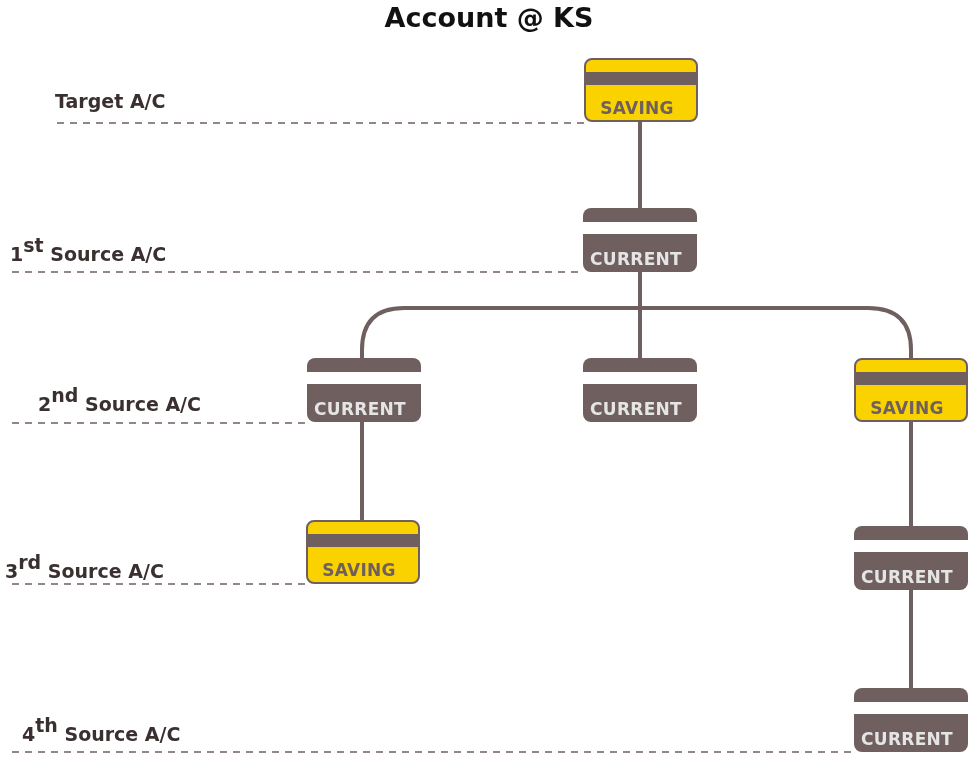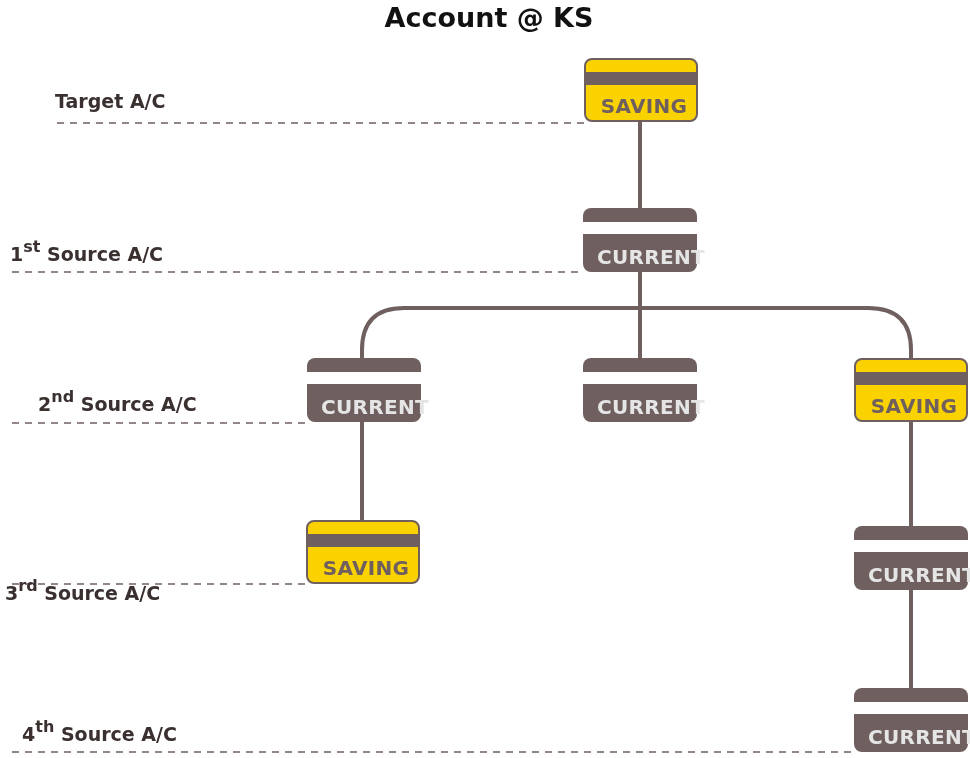--- a/index.html
+++ b/index.html
@@ -2,29 +2,29 @@
 <html><head>
 <meta charset="utf-8">
 <style>
   html, body { margin: 0; padding: 0; background: #ffffff; }
   body { width: 970px; height: 758px; position: relative; overflow: hidden;
          font-family: "DejaVu Sans", sans-serif; }
   .title { position: absolute; left: 0; top: 0; width: 978px; text-align: center;
            font-size: 27px; font-weight: bold; color: #111; line-height: 36px; }
   svg.links { position: absolute; left: 0; top: 0; }
   .level-label { position: absolute; font-size: 19px; font-weight: bold; color: #3a3030; white-space: nowrap; }
-  .level-label sup { font-size: 16px; vertical-align: 9px; line-height: 0; }
+  .level-label sup { font-size: 19px; vertical-align: 9px; line-height: 0; }
   .card { position: absolute; width: 114px; height: 64px; border-radius: 8px; box-sizing: border-box; }
   .card.current { background: #6f605f; }
   .card.saving { background: #fad200; border: 2px solid #6f605f; }
   .card .stripe { position: absolute; left: 0; right: 0; top: 14px; height: 12px; }
   .card.current .stripe { background: #ffffff; }
   .card.saving .stripe { background: #6f605f; top: 12px; height: 13px; }
   .card .label { position: absolute; left: 0; right: 8px; bottom: 3px; text-align: center;
-                 font-size: 20px; font-weight: bold; letter-spacing: 0.3px; margin-left: 14px; }
+                 font-size: 17px; font-weight: bold; letter-spacing: 0.3px; }
   .card.current .label { color: #e5e5e5; }
   .card.saving .label { color: #6f605f; bottom: 2px; }
 </style>
 </head>
 <body>
 
 <div class="title">Account @ KS</div>
 
 <svg class="links" width="970" height="758">
 
@@ -46,21 +46,21 @@
   <span>Target A/C</span>
 </div>
 <div class="level-label" style="left:10px; top:243px;">
   <span>1</span><sup>st</sup>
   <span>Source A/C</span>
 </div>
 <div class="level-label" style="left:2px; top:393px;margin-left:36px;">
   <span>2</span><sup>nd</sup>
   <span>Source A/C</span>
 </div>
-<div class="level-label" style="left:5px; top:582px;">
+<div class="level-label" style="left:5px; top:560px;">
   <span>3</span><sup>rd</sup>
   <span>Source A/C</span>
 </div>
 <div class="level-label" style="left:22px; top:723px;">
   <span>4</span><sup>th</sup>
   <span>Source A/C</span>
 </div>
 
 <div class="card saving" style="left:584px; top:58px;">
   <div class="stripe"></div>

